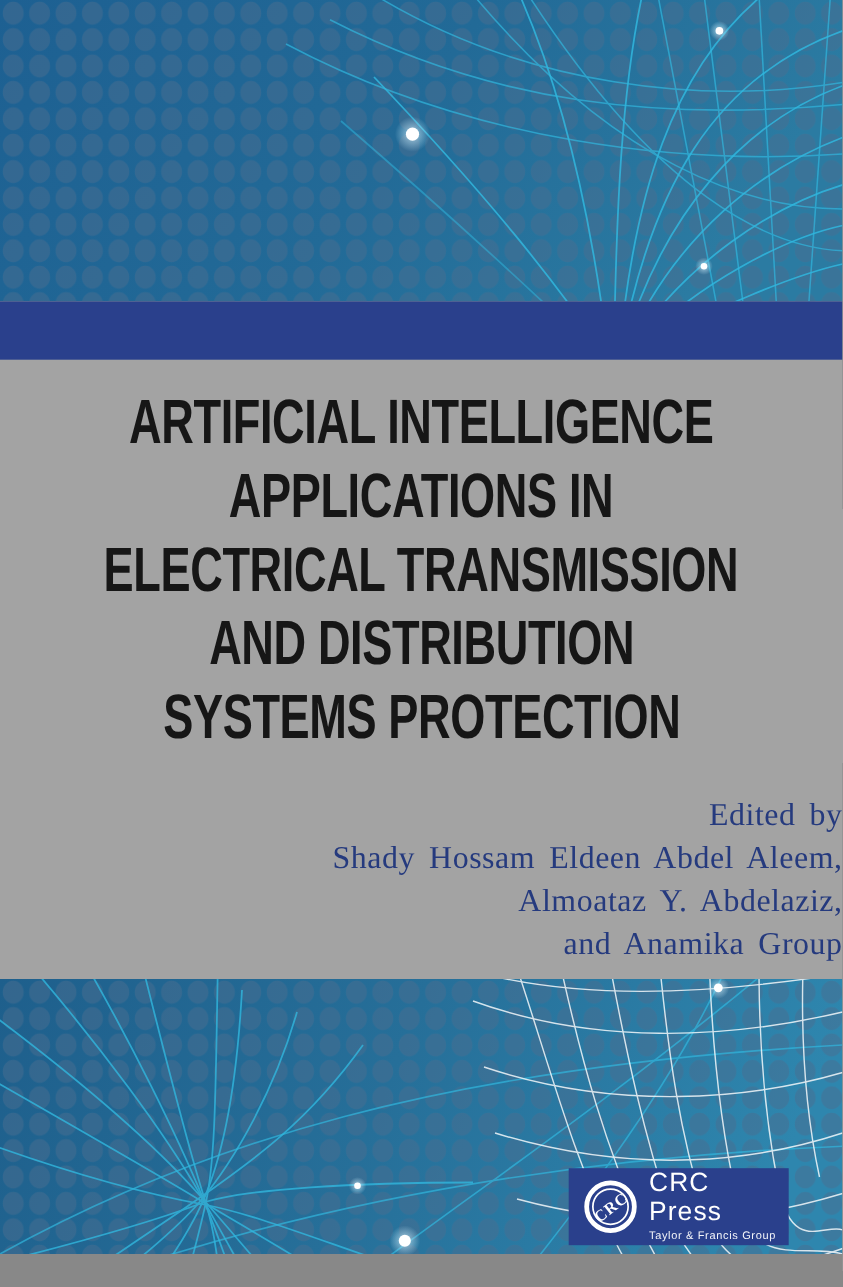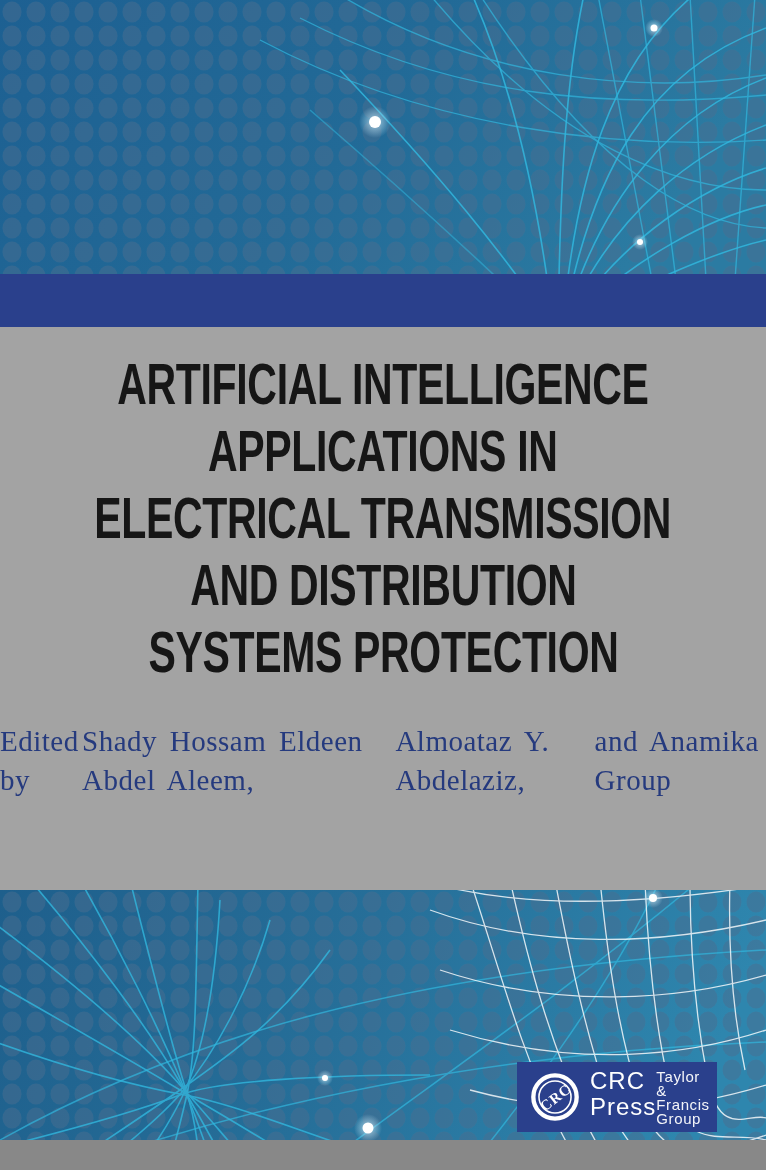--- a/index.html
+++ b/index.html
@@ -23,36 +23,36 @@
   .title-line{
     display:inline-block;
     font-weight:bold;font-size:57px;line-height:67px;
     color:#161616;letter-spacing:-0.5px;white-space:nowrap;
     transform:scaleX(0.72);transform-origin:50% 50%;
   }
 
   
   .editors-block{
     position:absolute;top:722px;left:0;width:766px;
-    display:flex;flex-direction:row;align-items:flex-start;
+    display:flex;flex-direction:column;align-items:flex-end;
     font-family:"Liberation Serif",serif;
     color:#253a7e;font-size:29px;line-height:39px;
     letter-spacing:0.5px;word-spacing:5px;
   }
 
   
   .crc-logo{
     position:absolute;top:1062px;left:517px;width:200px;height:70px;
     background:#2a408c;display:flex;align-items:center;
     box-sizing:border-box;padding:0 10px 0 12px;gap:9px;
   }
   .crc-logo .emblem{flex:0 0 auto;}
-  .crc-text{display:flex;flex-direction:row;justify-content:flex-end;color:#fff;}
+  .crc-text{display:flex;flex-direction:column;justify-content:flex-end;color:#fff;}
   .crc-name{font-size:24px;font-weight:500;letter-spacing:1px;line-height:26px;}
-  .crc-group{font-size:15px;letter-spacing:0.6px;line-height:14px;margin-top:2px;opacity:.95;}
+  .crc-group{font-size:10px;letter-spacing:0.6px;line-height:14px;margin-top:2px;opacity:.95;}
 </style>
 </head>
 <body>
 
 <div class="cover">
 
   <div class="top-band">
     <svg width="766" height="274" viewBox="0 0 766 274">
       <defs>
         <linearGradient id="bgTop" x1="0" y1="0" x2="1" y2="0.25">

